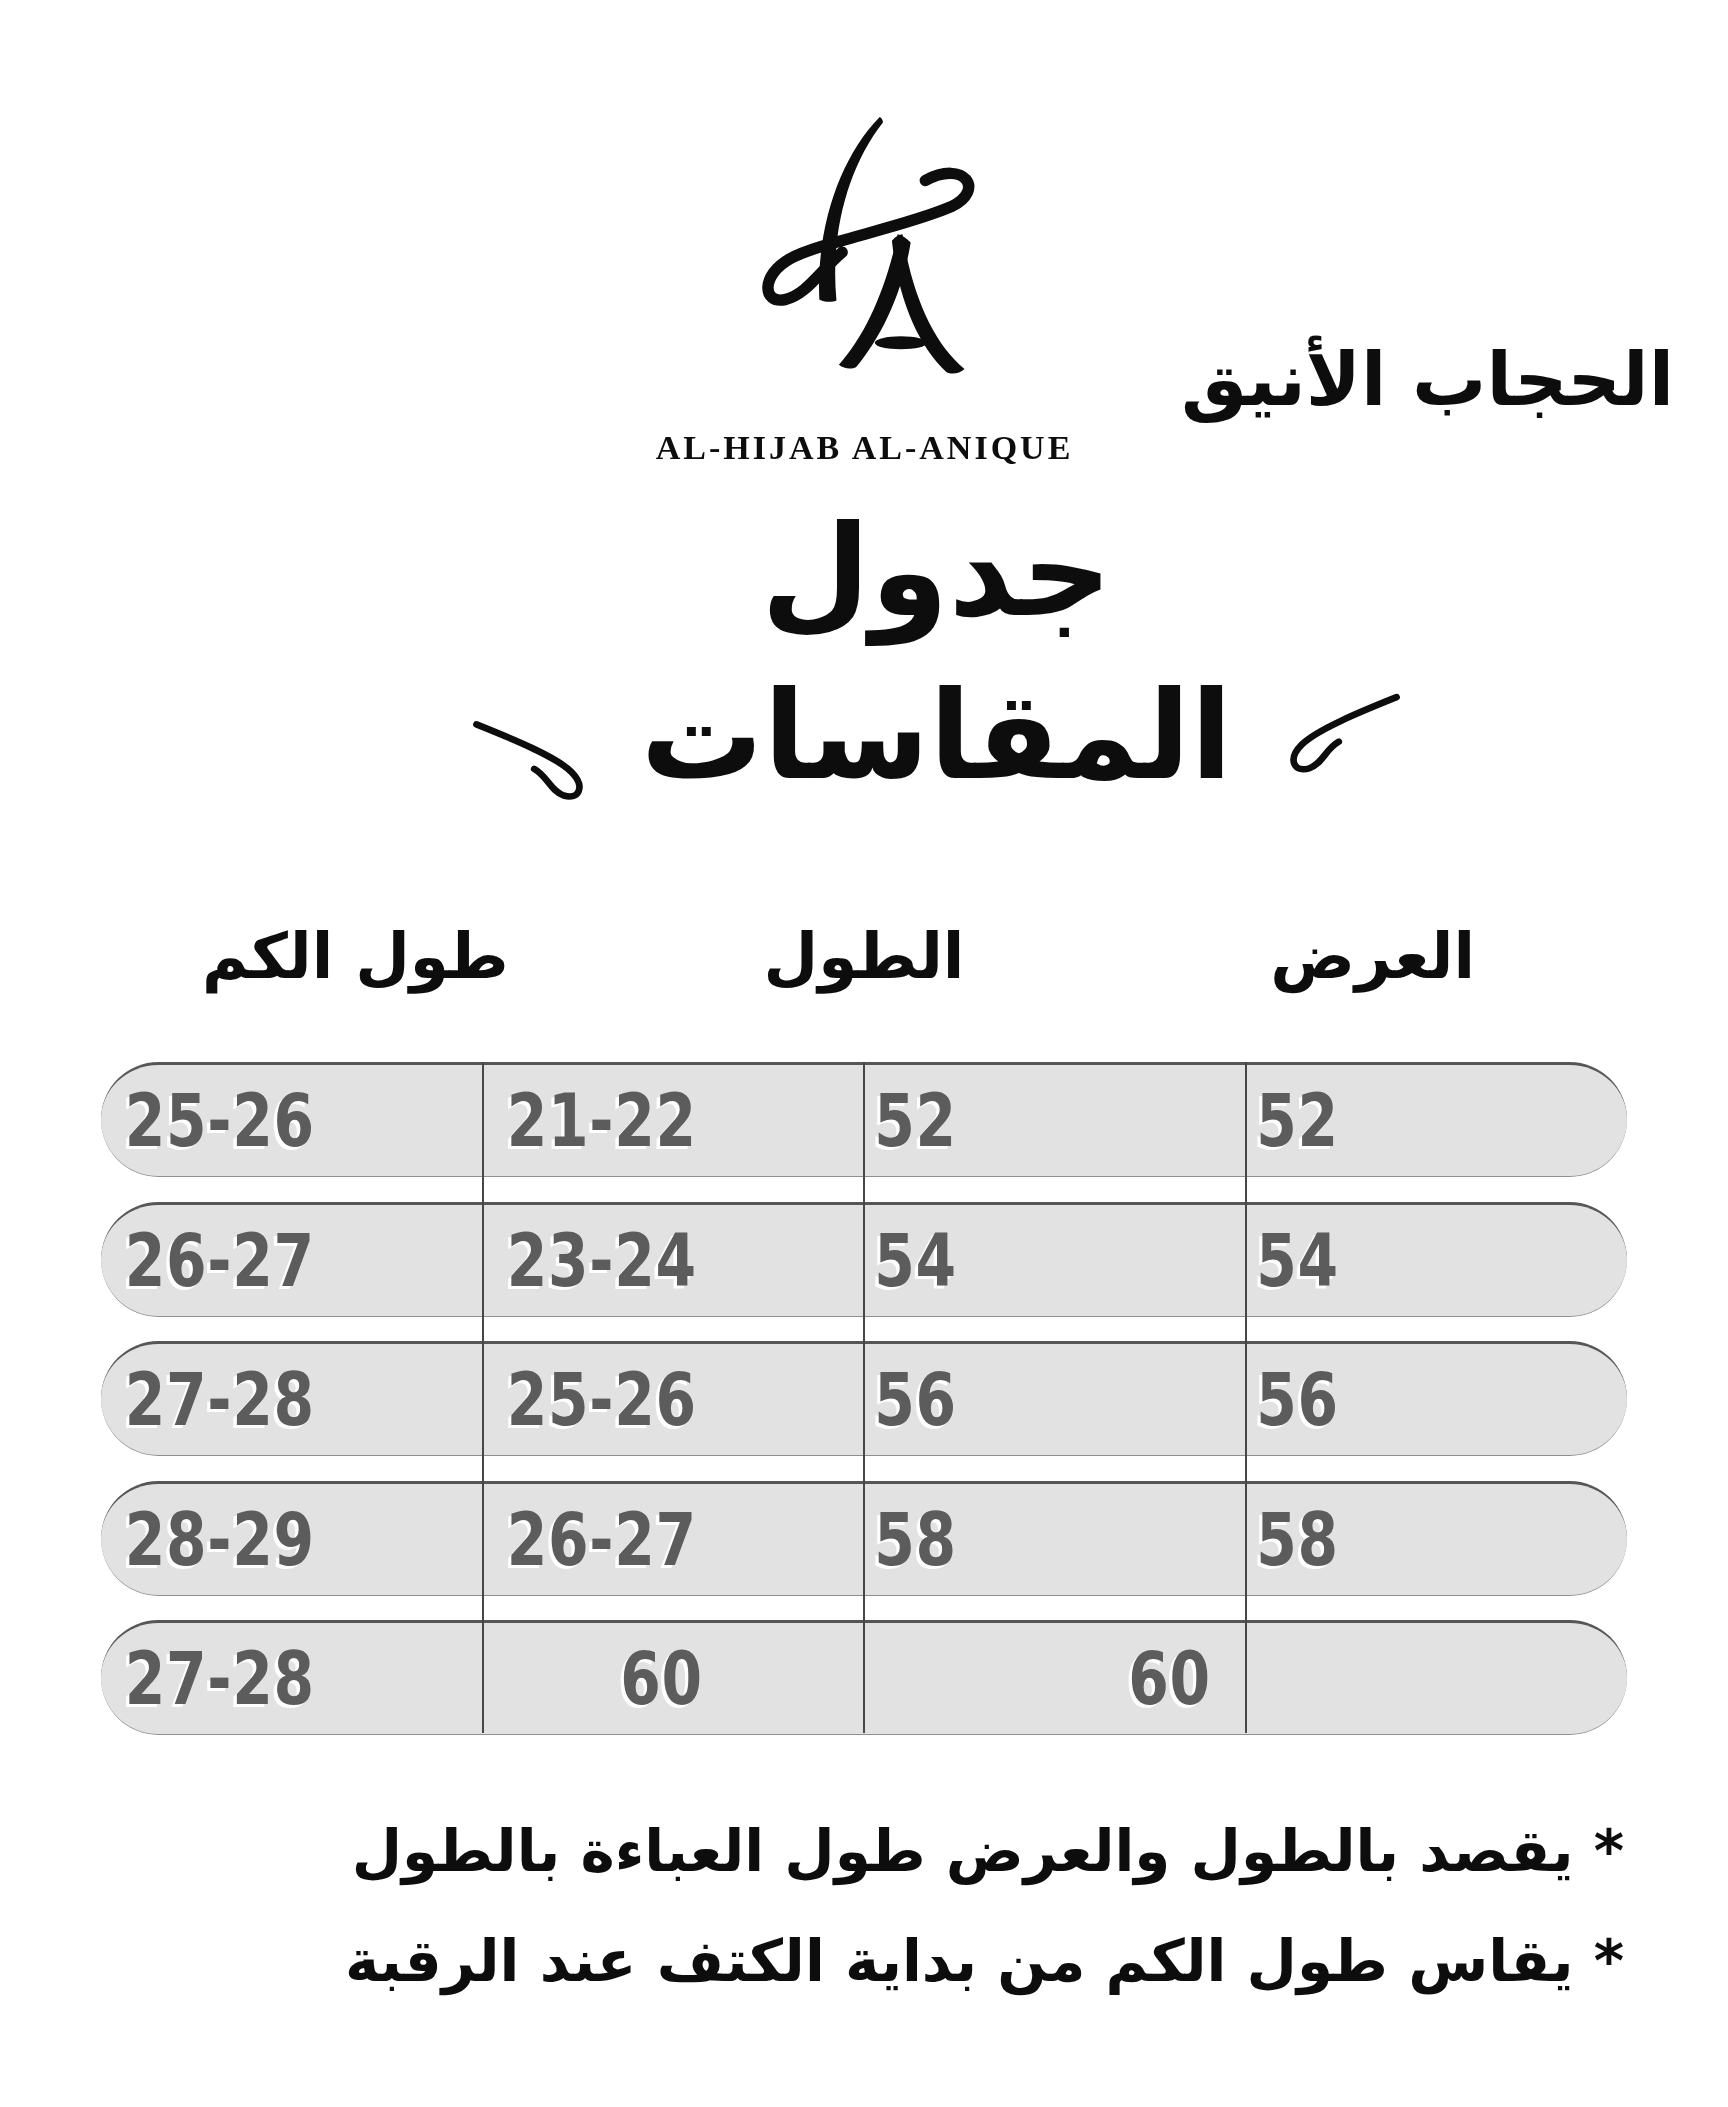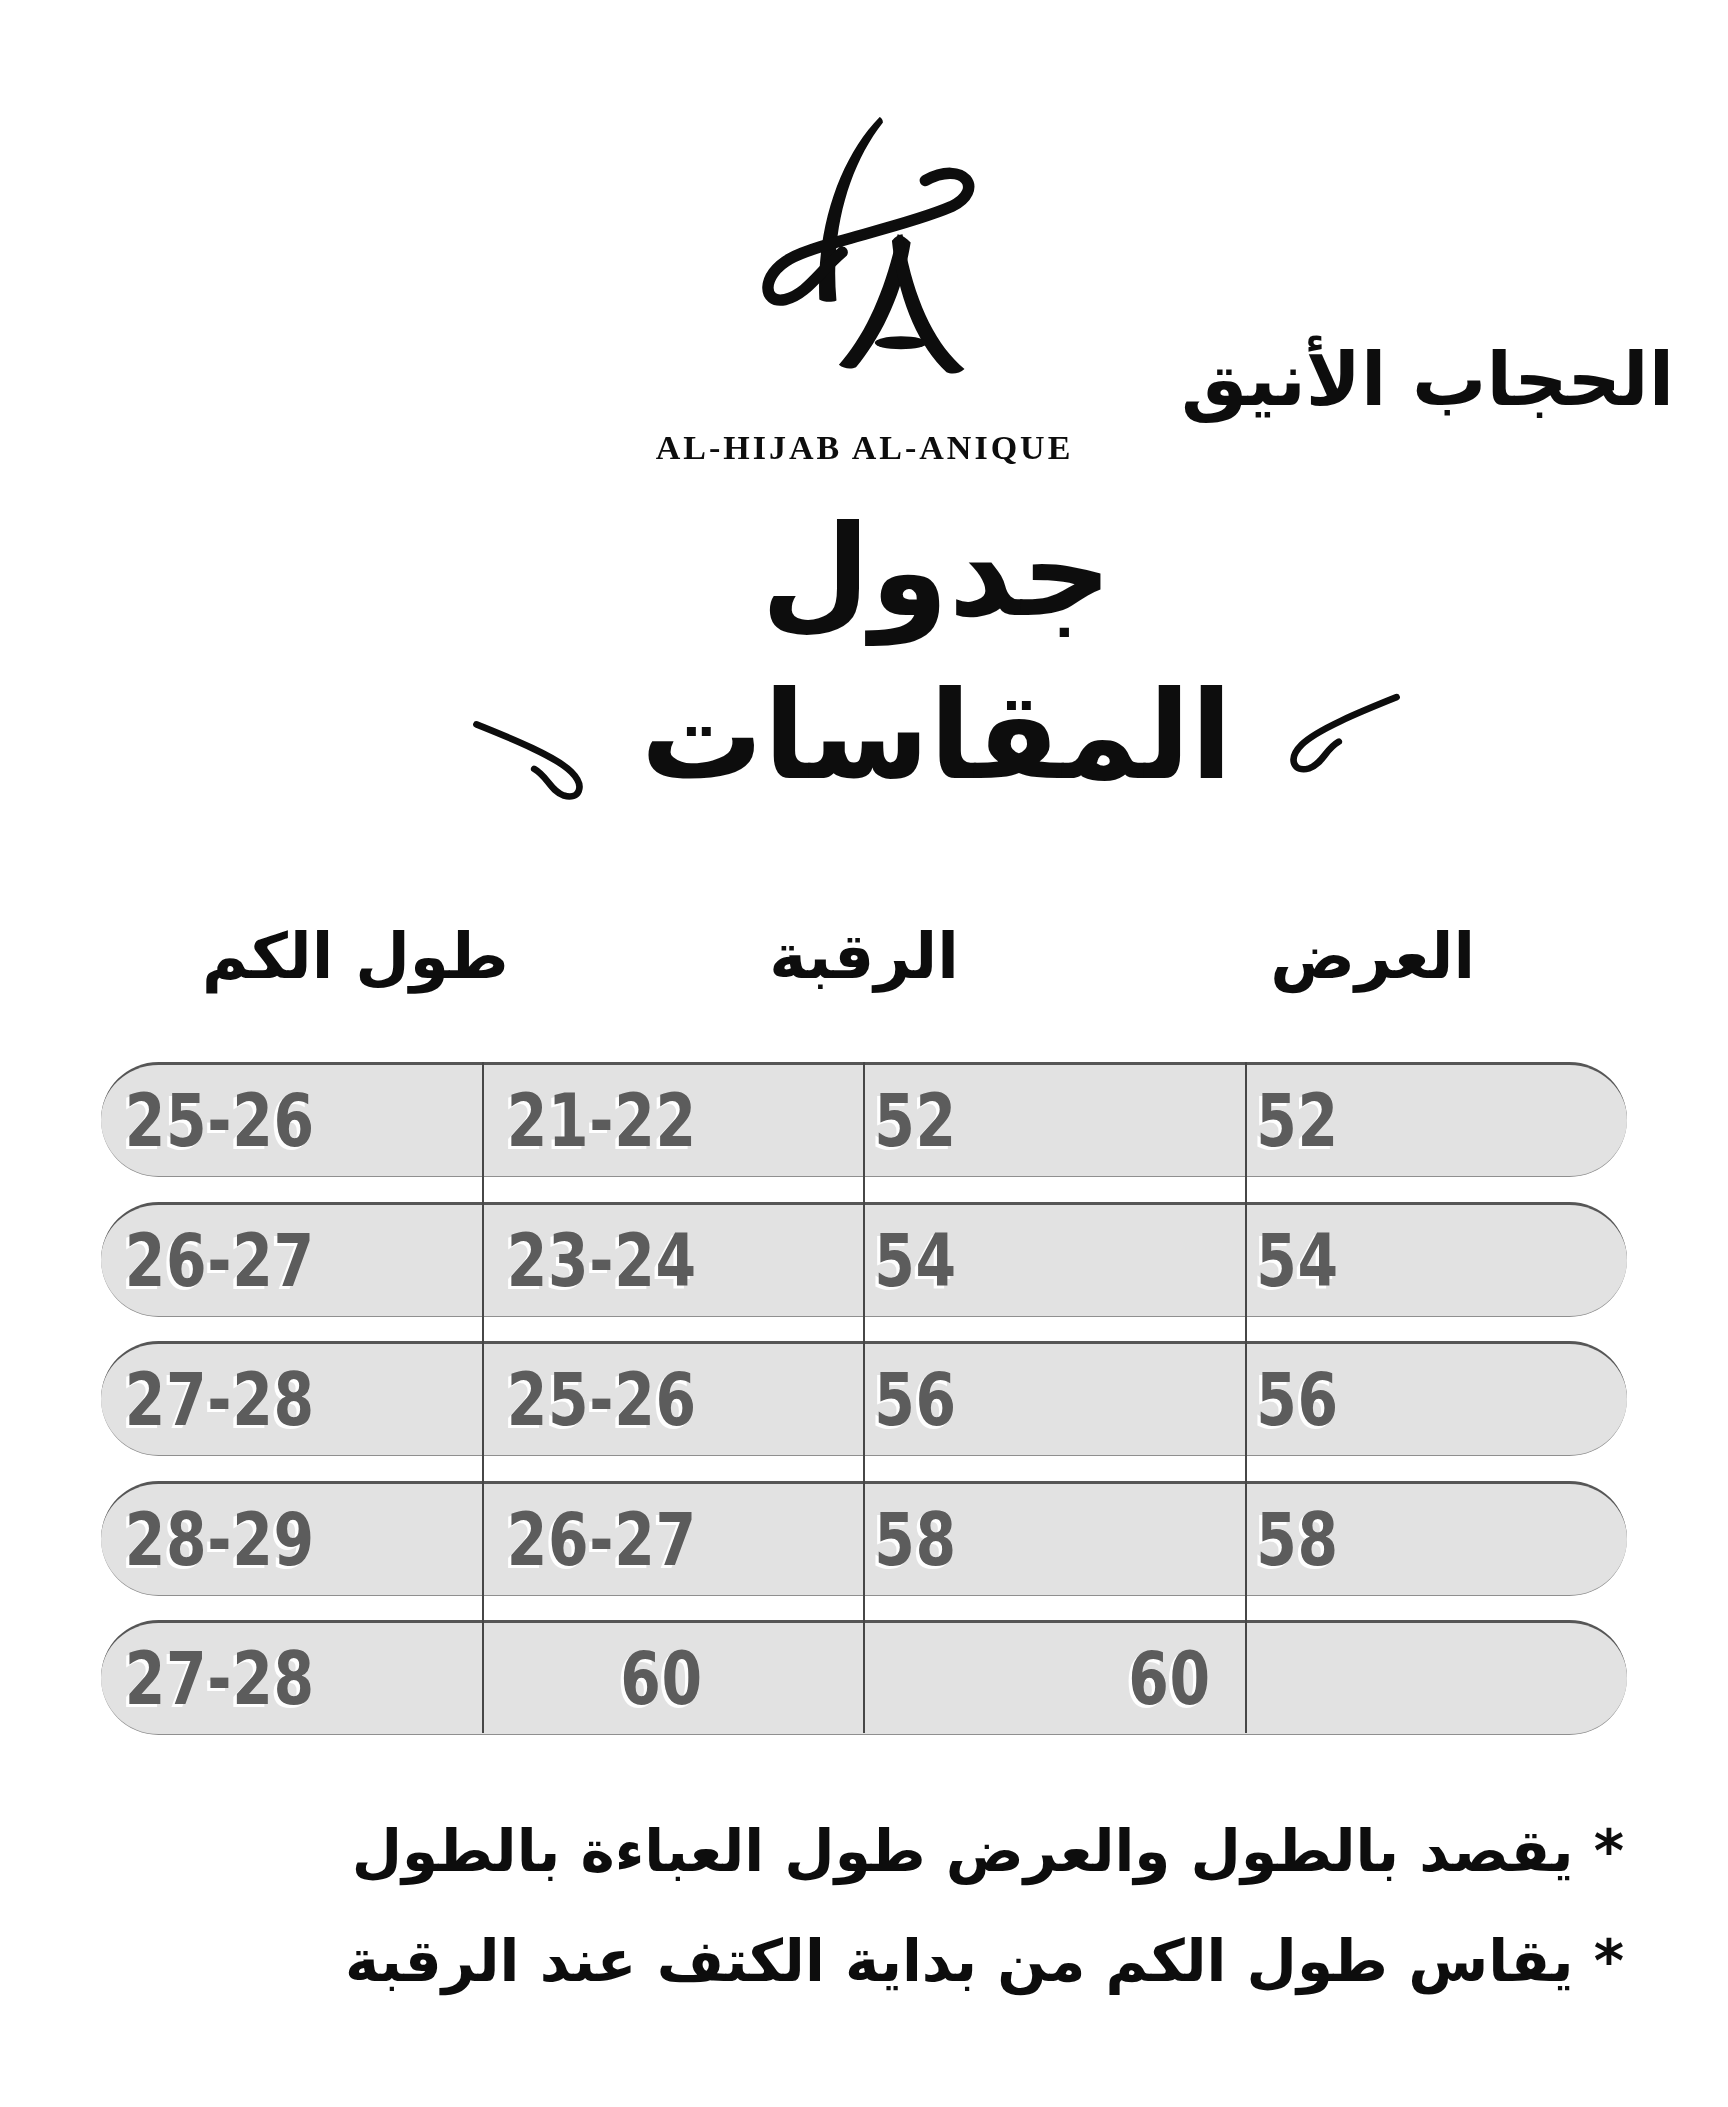--- a/index.html
+++ b/index.html
@@ -70,21 +70,21 @@
           <path d="M160,14 C110,34 52,58 32,78 C12,98 22,116 42,110 C60,104 64,84 82,74" stroke="#0d0d0d" stroke-width="9" stroke-linecap="round" fill="none"></path>
         </svg>
       </div>
     </div>
   </div>
 
   <div class="abs brand-en">AL-HIJAB AL-ANIQUE</div>
 
   <div class="abs thead">
     <div class="th">العرض</div>
-    <div class="th">الرقبة</div>
+    <div class="th">الطول</div>
     <div class="th">طول الكم</div>
   </div>
 
   <div class="abs rows">
     <div class="trow">
       <div class="cell">
           <span class="num">52</span>
         </div>
       <div class="cell">
           <span class="num">52</span>

